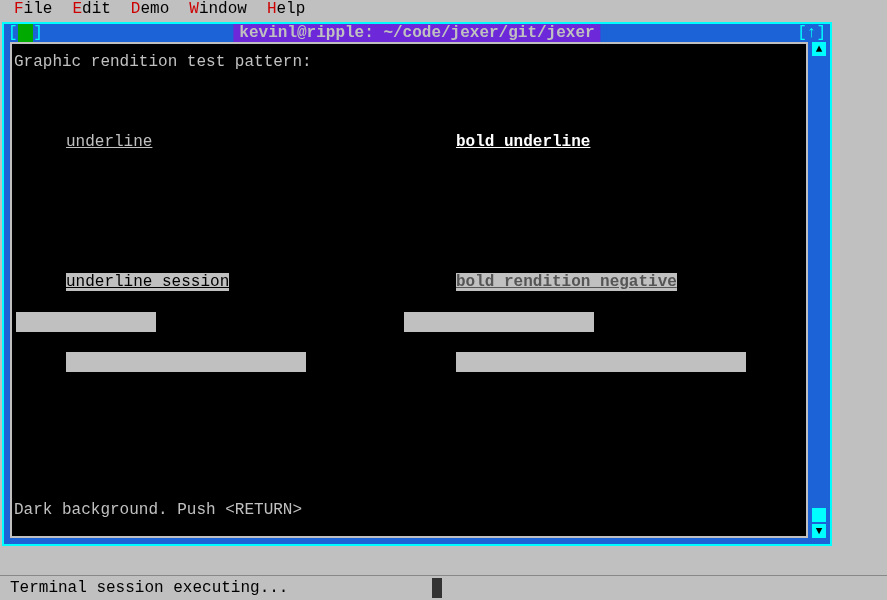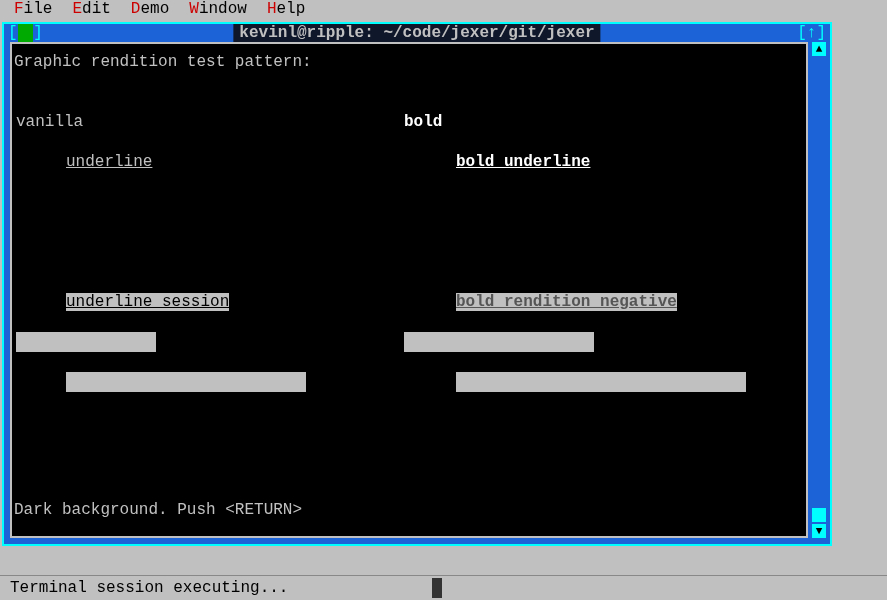--- a/index.html
+++ b/index.html
@@ -42,21 +42,21 @@
   .titlebar-left {
     position: absolute; left: 4px; top: 0;
     color: #00ffff;
   }
   .titlebar-left .green { background: #00aa00; color: #00aa00; padding: 0 3px; }
   .titlebar-right {
     position: absolute; right: 4px; top: 0;
   }
   .titlebar-center {
     position: absolute; left: 50%; transform: translateX(-50%);
-    background: #0f172a;
+    background: #6d28d9;
     color: #c0c0c0;
     font-weight: bold;
     padding: 0 6px;
     white-space: nowrap;
   }
   .window-inner {
     position: absolute;
     top: 18px;
     left: 6px;
     right: 22px;
@@ -185,24 +185,20 @@
     <span class="titlebar-left">[<span class="green">&nbsp;</span>]</span>
     <span class="titlebar-center">kevinl@ripple: ~/code/jexer/git/jexer</span>
     <span class="titlebar-right">[↑]</span>
   </div>
 
   <div class="window-inner">
     <div class="content">
       <div class="row centered">Graphic rendition test pattern:</div>
       <div class="row"></div>
       <div class="row"></div>
-      <div class="row">
-        <div class="col1"><span>vanilla</span></div>
-        <div class="col2"><span class="bold">bold</span></div>
-      </div>
       <div class="row"></div>
       <div class="row">
         <div class="col1 indent"><span class="underline">underline</span></div>
         <div class="col2 indent"><span class="bold underline">bold underline</span></div>
       </div>
       <div class="row"></div>
         <div class="row"></div>
         <div class="row"></div>
         <div class="row"></div>
         <div class="row"></div>

